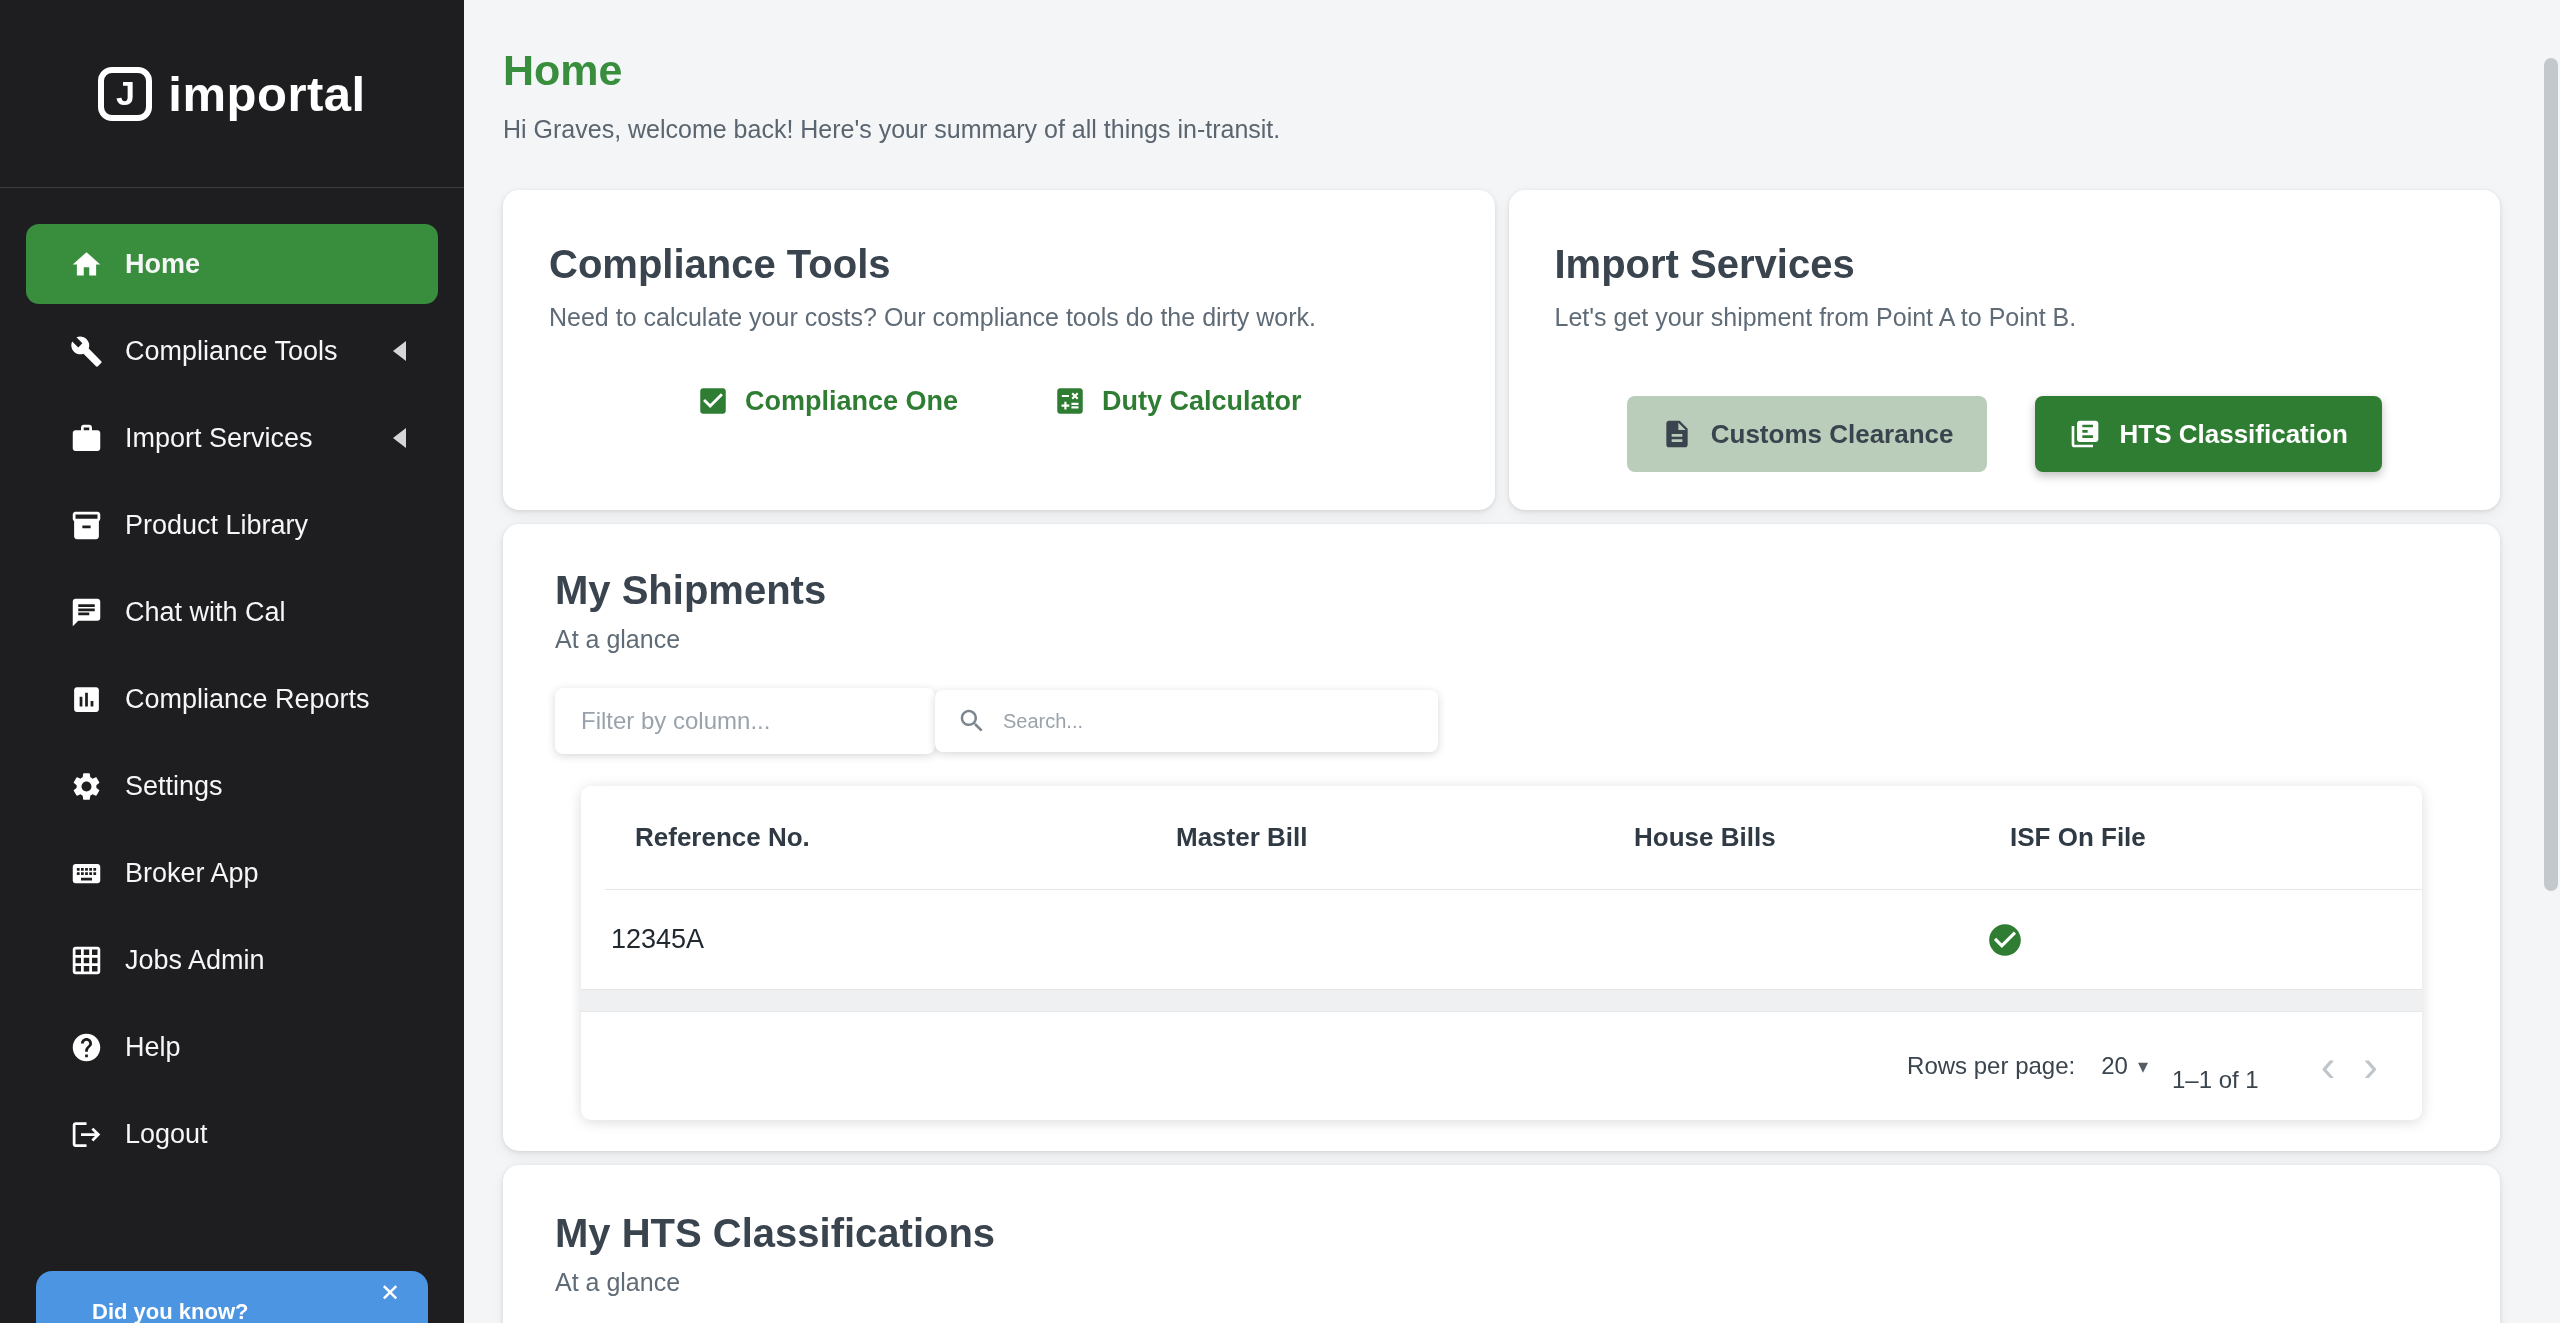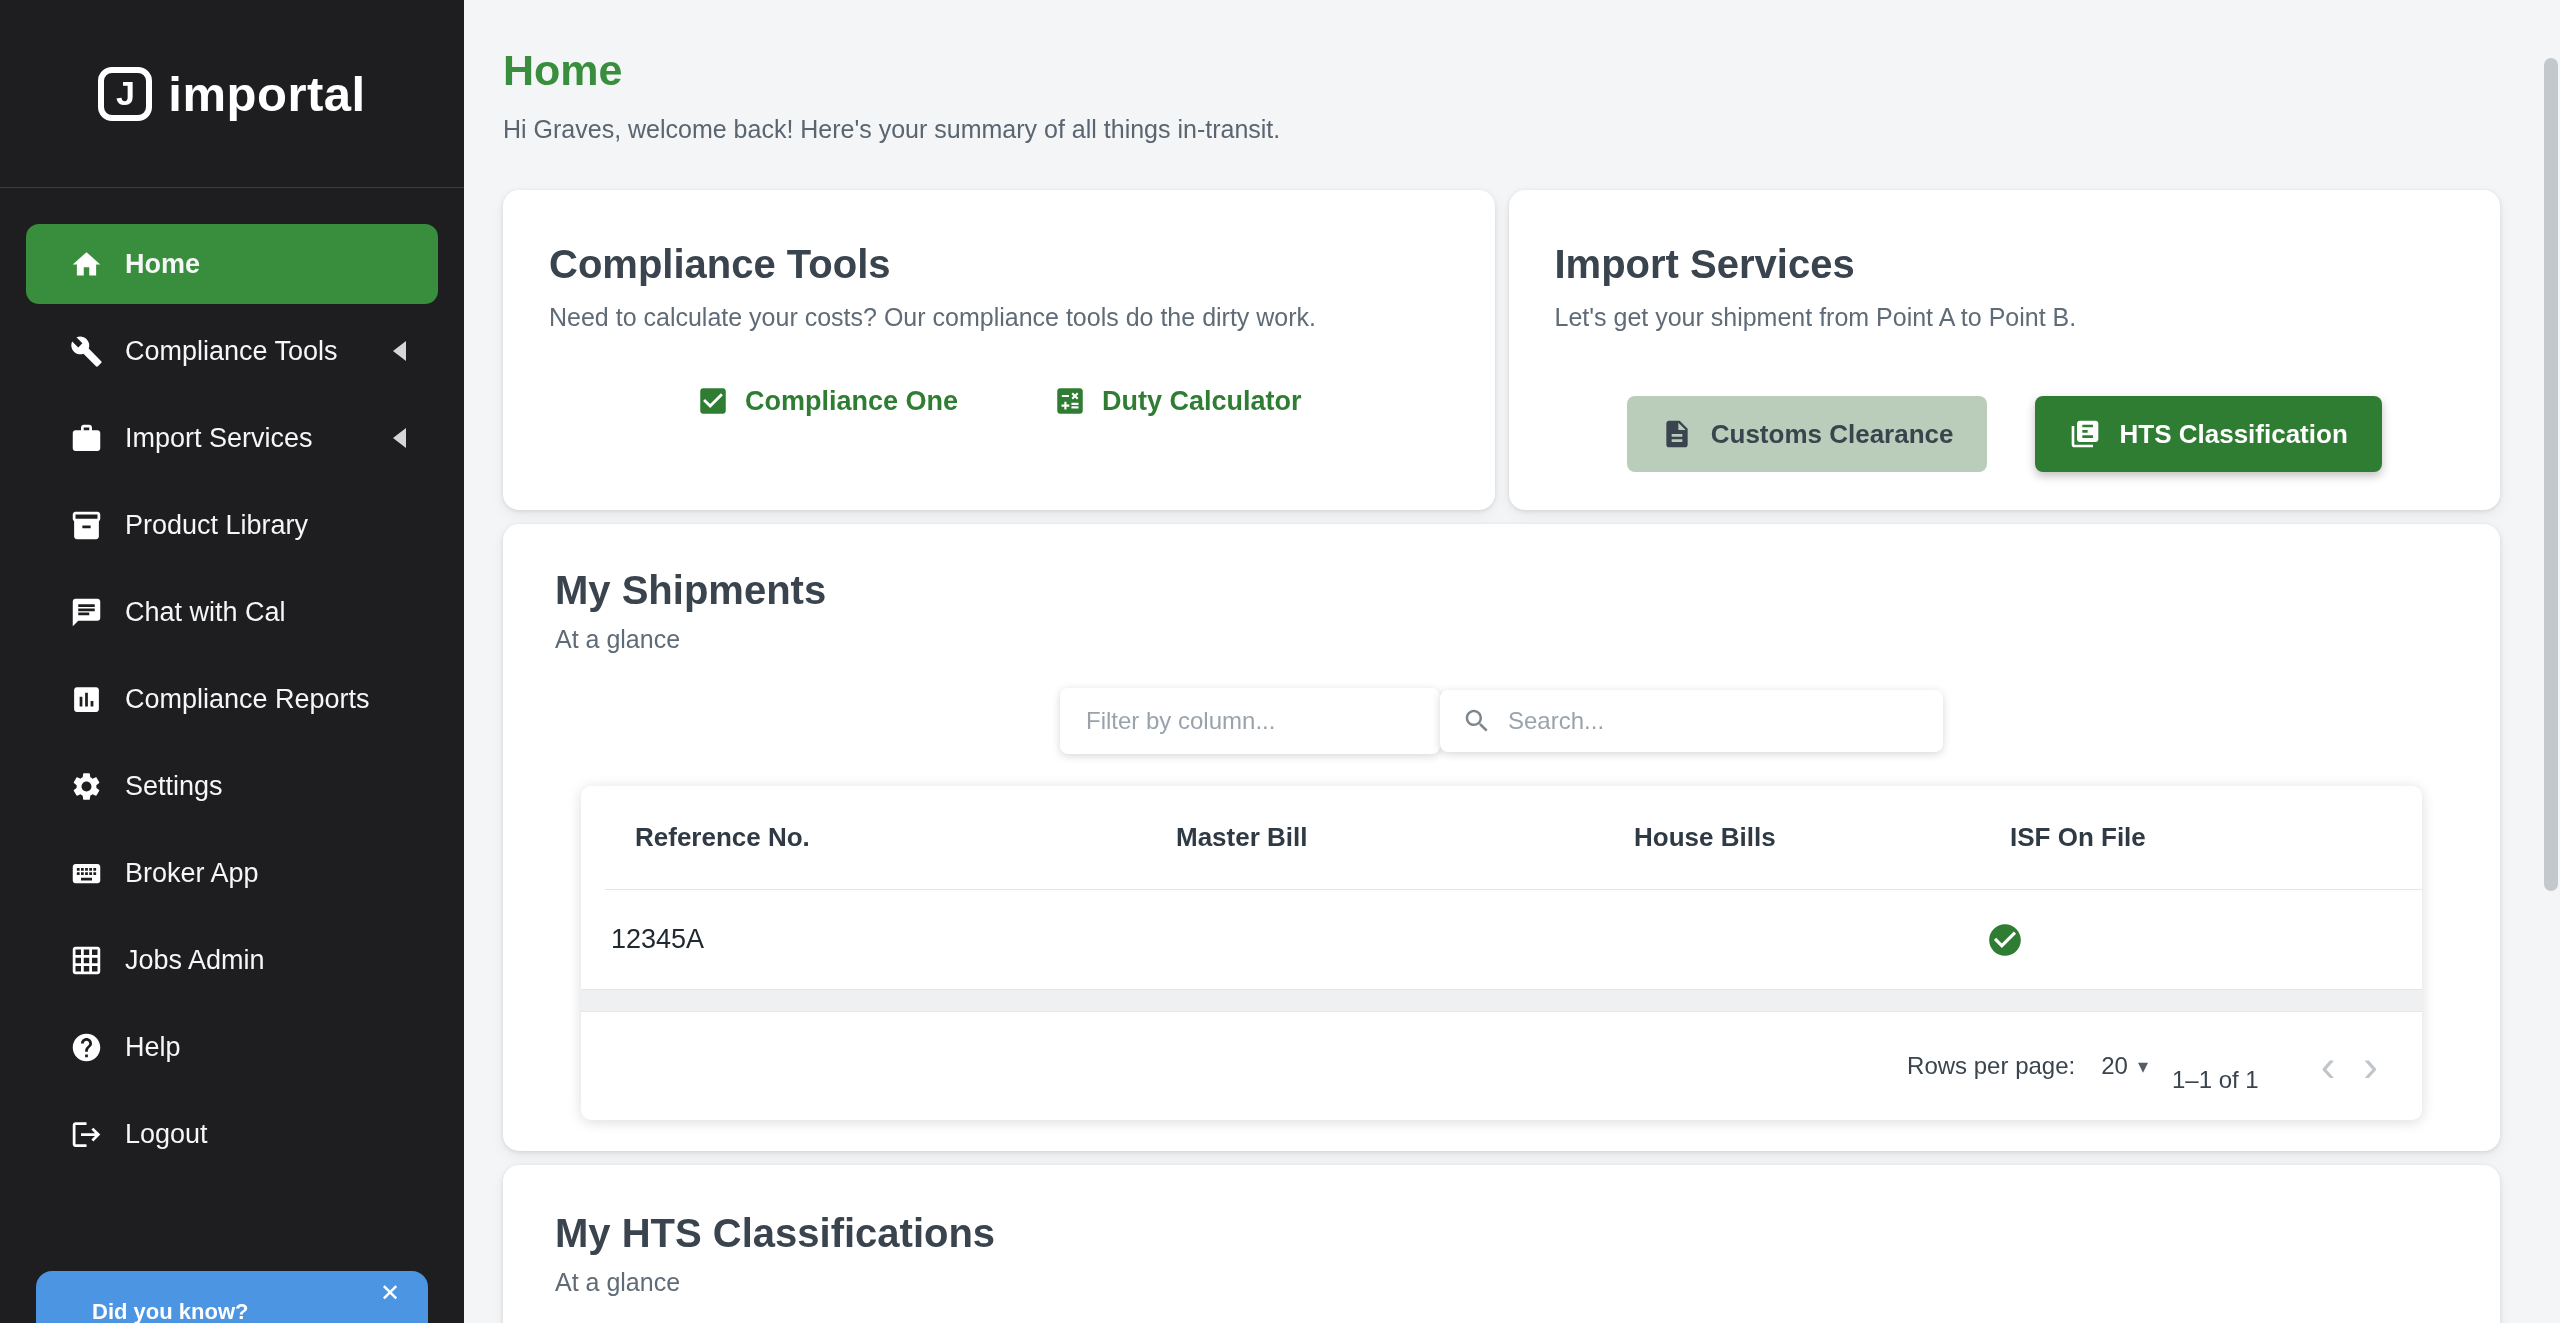--- a/index.html
+++ b/index.html
@@ -80,34 +80,34 @@
     font-size:26px; font-weight:bold; cursor:pointer;
   }
   .btn svg { width:32px; height:32px; flex:none; }
   .btn-light { background:#b9cdba; color:#3a444e; }
   .btn-light svg { fill:#3a444e; }
   .btn-solid { background:#2e7d32; color:#fff; box-shadow:0 4px 10px rgba(0,0,0,0.25); }
   .btn-solid svg { fill:#fff; }
 
   .shipments-card { margin-top:14px; height:627px; padding:44px 52px 0; }
   .glance { margin:12px 0 0; color:#5f6b76; font-size:25px; }
-  .controls-row { display:flex; justify-content:center; align-items:center; margin-top:34px; padding:0 0 0 0; }
+  .controls-row { display:flex; justify-content:flex-start; align-items:center; margin-top:34px; padding:0 0 0 0; }
   .filter-input {
     width:380px; height:66px; border:none; outline:none; background:#fff;
     border-radius:8px; box-shadow:0 2px 9px rgba(0,0,0,0.16);
     padding:0 26px; font-size:24px; color:#333; font-family:inherit;
   }
   .filter-input::placeholder, .search-input::placeholder { color:#9aa3ab; }
   .search-box {
     width:503px; height:62px; background:#fff; border-radius:8px;
     box-shadow:0 2px 9px rgba(0,0,0,0.16);
     display:flex; align-items:center; gap:14px; padding:0 22px;
   }
   .search-box svg { width:30px; height:30px; fill:#7d868e; flex:none; }
-  .search-input { flex:1; border:none; outline:none; font-size:24px; color:#333; font-family:inherit; background:transparent; }
+  .search-input { flex:1; border:none; outline:none; font-size:20px; color:#333; font-family:inherit; background:transparent; }
 
   .table-panel {
     margin:32px 26px 0; background:#fff; border-radius:10px;
     box-shadow:0 2px 14px rgba(0,0,0,0.14); overflow:hidden;
   }
   .thead, .trow {
     display:grid; grid-template-columns:541px 458px 376px 1fr;
     align-items:center; padding-left:30px;
   }
   .thead { height:104px; border-bottom:1px solid #e3e5e7; font-size:26px; font-weight:bold; color:#2f3a44;margin-left:24px; }

